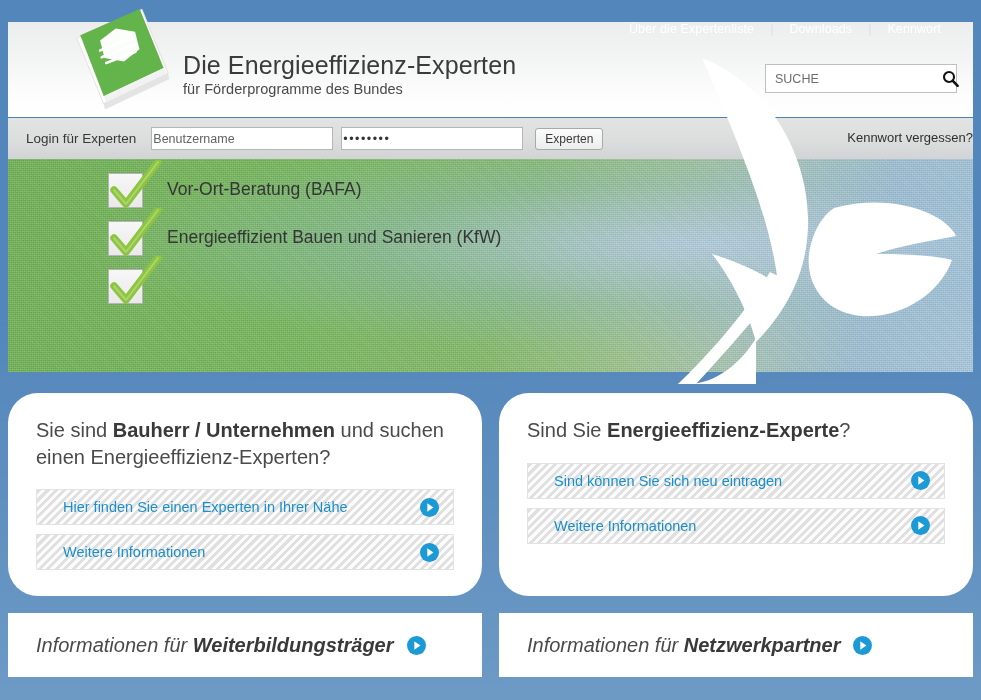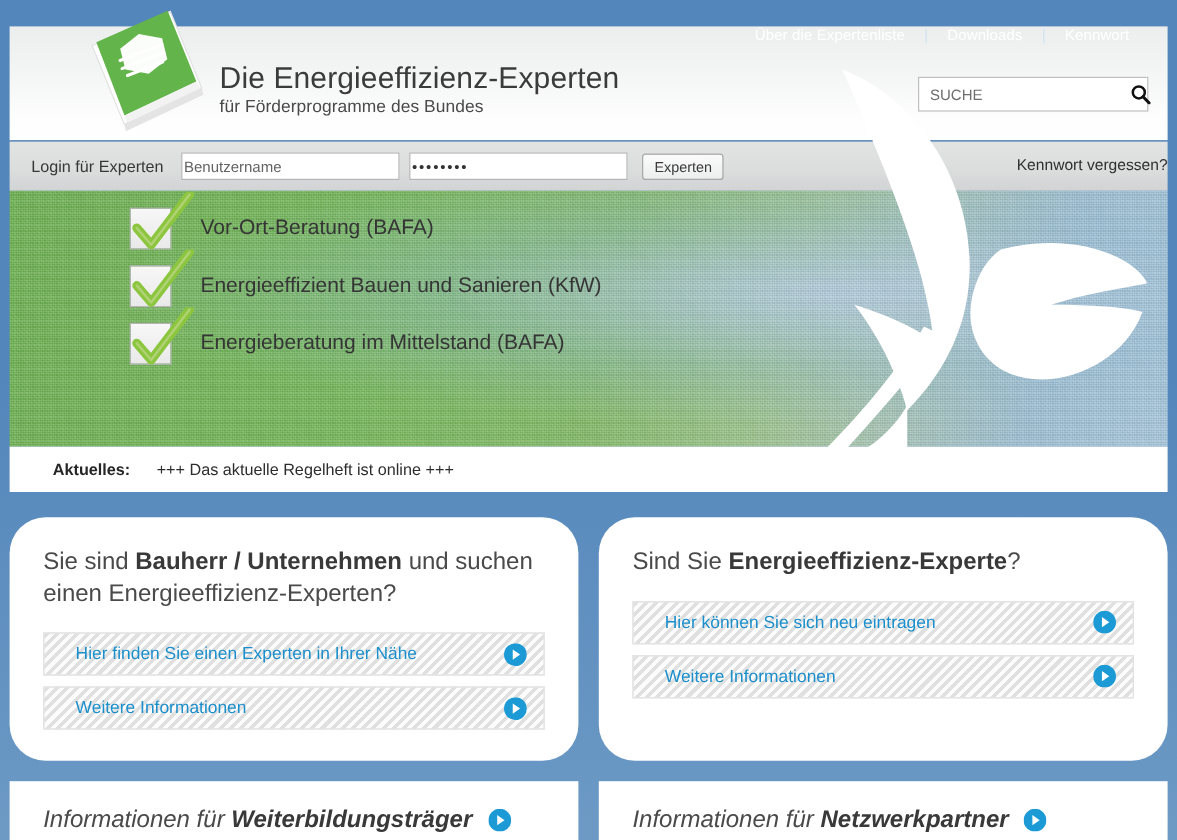--- a/index.html
+++ b/index.html
@@ -403,30 +403,25 @@
       </div>
 
 
       <div class="check-row">
         <div class="check-box">
           <svg class="check-mark" viewBox="0 0 56 54">
             <path d="M8 30 L20 44 L52 2" fill="none" stroke="#8cc63f" stroke-width="7.5" stroke-linecap="round" stroke-linejoin="round"></path>
             <path d="M8 30 L20 44 L52 2" fill="none" stroke="#c9d89a" stroke-width="2" stroke-linecap="round" stroke-linejoin="round" opacity=".6"></path>
           </svg>
         </div>
-        <div class="check-text">Energieberatung im Mittelstand (BAFA)</div>
       </div>
 
     </div>
   </div>
 
-  <div class="newsbar">
-    <span class="news-label">Aktuelles:</span>
-    <span class="news-text">+++ Das aktuelle Regelheft ist online +++</span>
-  </div>
 
   <div class="cards">
 
     <div class="card">
       <div class="card-title">
         <span>Sie sind </span><b>Bauherr / Unternehmen</b><span> und suchen einen Energieeffizienz-Experten?</span>
       </div>
       <a class="linkrow" href="#">
         <span>Hier finden Sie einen Experten in Ihrer Nähe</span>
         <svg class="arrow-ico" width="19" height="19" viewBox="0 0 19 19">
@@ -441,21 +436,21 @@
           <path d="M7.3 5.2 L13.4 9.5 L7.3 13.8 Z" fill="#ffffff"></path>
         </svg>
       </a>
     </div>
 
     <div class="card">
       <div class="card-title">
         <span>Sind Sie </span><b>Energieeffizienz-Experte</b><span>?</span>
       </div>
       <a class="linkrow" href="#">
-        <span>Hier können Sie sich neu eintragen</span>
+        <span>Sind können Sie sich neu eintragen</span>
         <svg class="arrow-ico" width="19" height="19" viewBox="0 0 19 19">
           <circle cx="9.5" cy="9.5" r="9.5" fill="#1b9ad6"></circle>
           <path d="M7.3 5.2 L13.4 9.5 L7.3 13.8 Z" fill="#ffffff"></path>
         </svg>
       </a>
       <a class="linkrow" href="#">
         <span>Weitere Informationen</span>
         <svg class="arrow-ico" width="19" height="19" viewBox="0 0 19 19">
           <circle cx="9.5" cy="9.5" r="9.5" fill="#1b9ad6"></circle>
           <path d="M7.3 5.2 L13.4 9.5 L7.3 13.8 Z" fill="#ffffff"></path>

